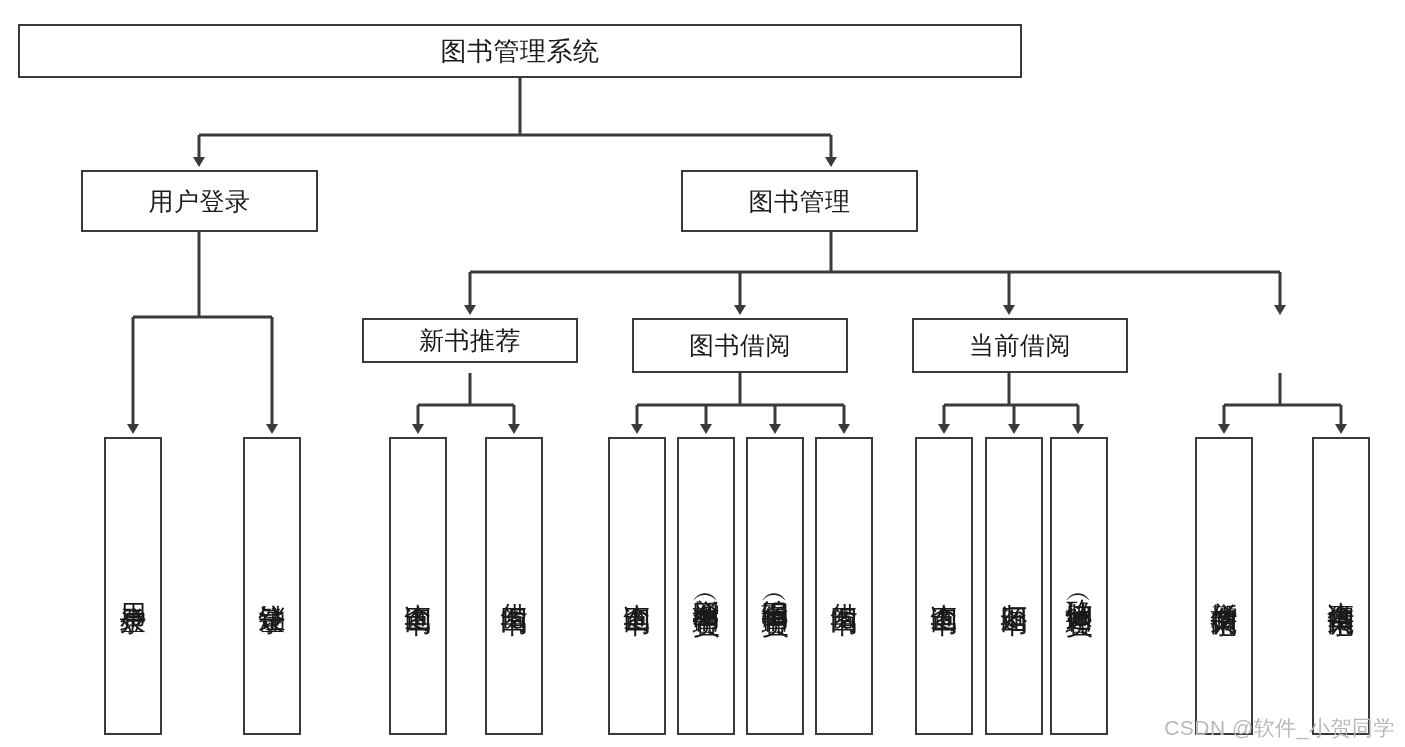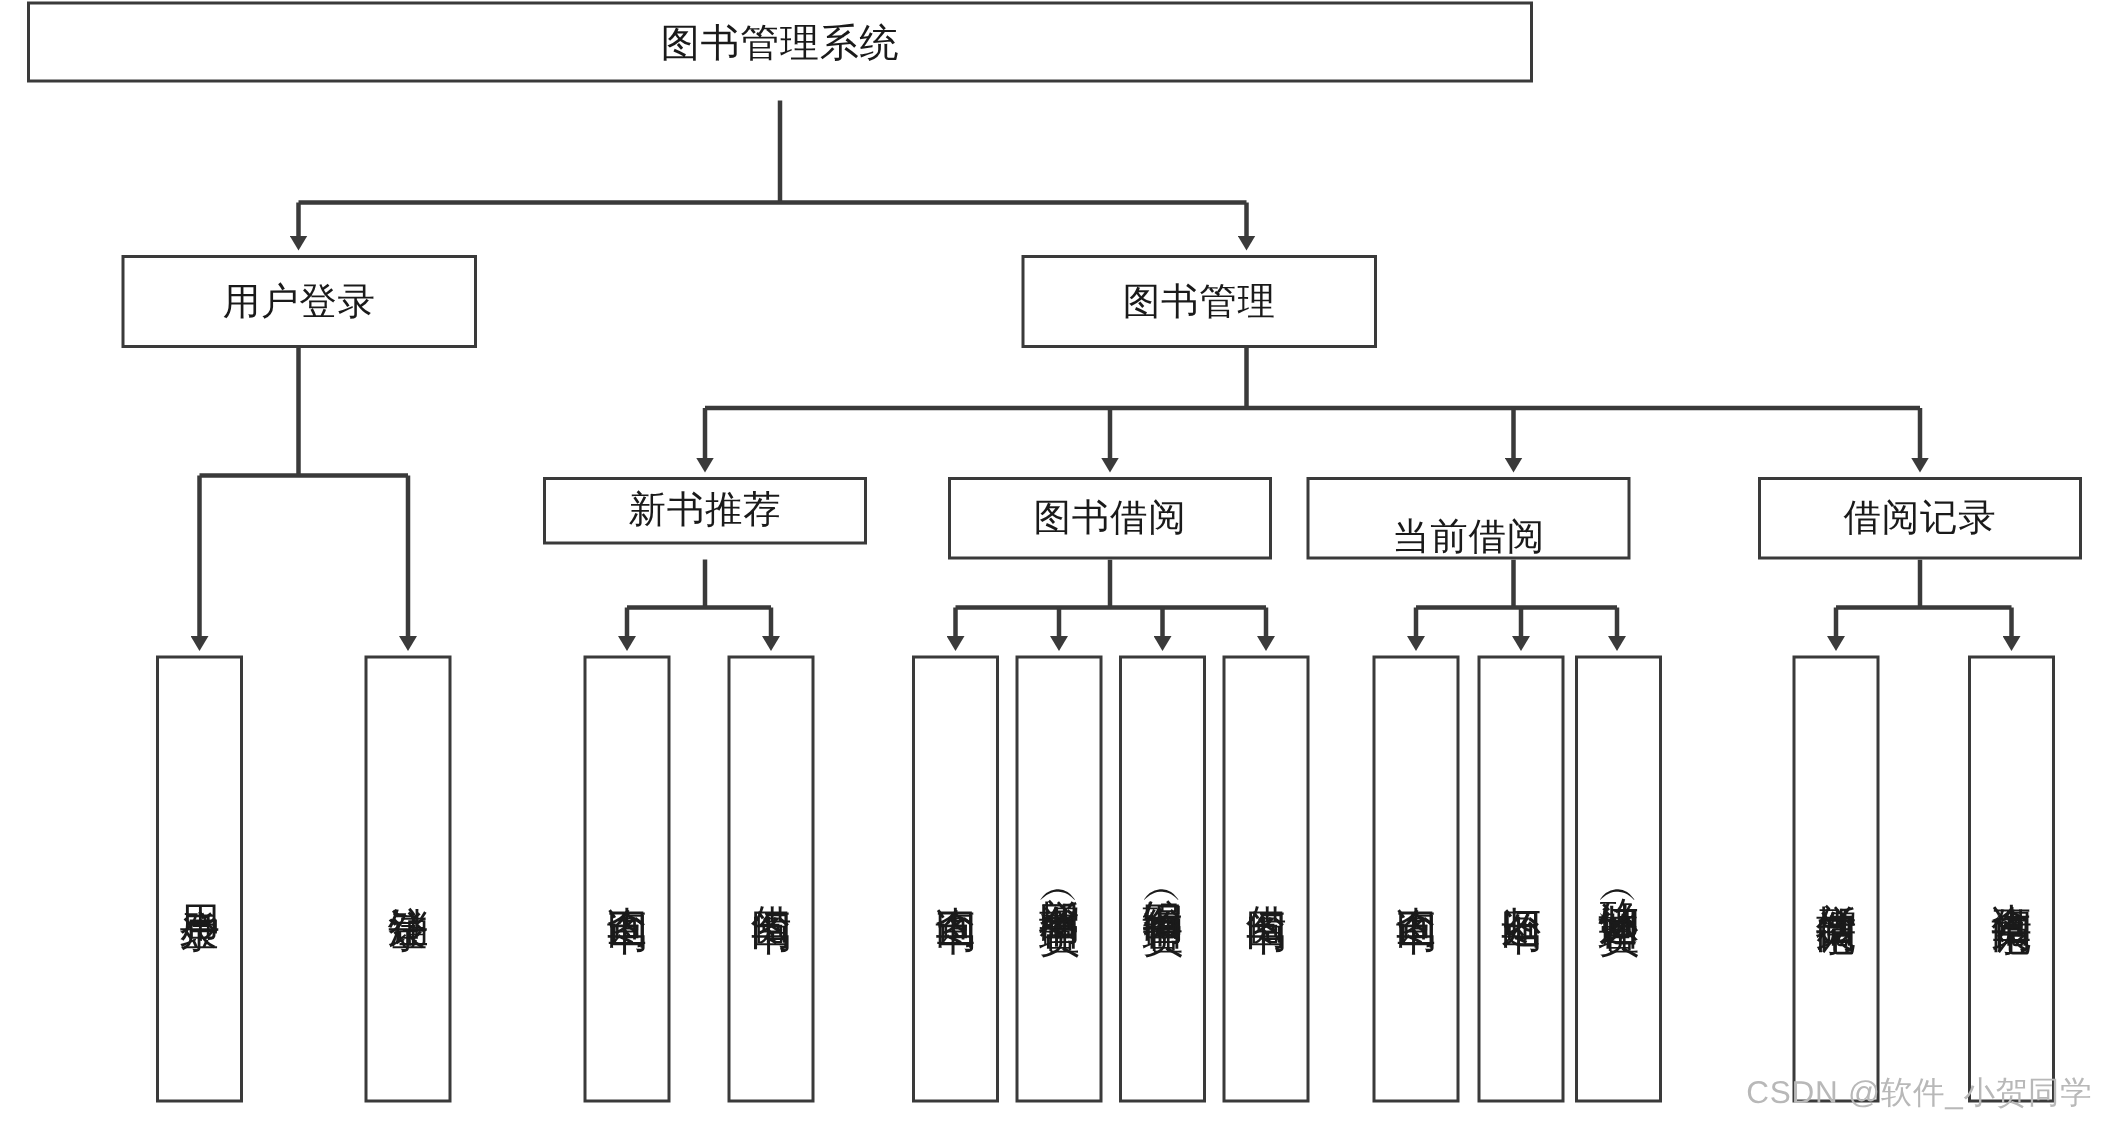--- a/index.html
+++ b/index.html
@@ -122,42 +122,39 @@
       <path d="M1014,405 L1014,425" marker-end="url(#arrowhead)"></path>
       <path d="M1078,405 L1078,425" marker-end="url(#arrowhead)"></path>
 
       <path d="M1280,373 L1280,405"></path>
       <path d="M1224,405 L1341,405"></path>
       <path d="M1224,405 L1224,425" marker-end="url(#arrowhead)"></path>
       <path d="M1341,405 L1341,425" marker-end="url(#arrowhead)"></path>
     </g>
   </svg>
 
-  <div class="node root horizontal" style="left:18px; top:1px; width:1004px; height:54px;">
+  <div class="node root horizontal" style="left:18px; top:24px; width:1004px; height:54px;">
     <span class="node-label">图书管理系统</span>
   </div>
 
   <div class="node horizontal" style="left:81px; top:170px; width:237px; height:62px;">
     <span class="node-label">用户登录</span>
   </div>
   <div class="node horizontal" style="left:681px; top:170px; width:237px; height:62px;">
     <span class="node-label">图书管理</span>
   </div>
 
   <div class="node horizontal" style="left:362px; top:318px; width:216px; height:45px;">
     <span class="node-label">新书推荐</span>
   </div>
   <div class="node horizontal" style="left:632px; top:318px; width:216px; height:55px;">
     <span class="node-label">图书借阅</span>
   </div>
-  <div class="node horizontal" style="left:871px; top:318px; width:216px; height:55px;align-items:flex-end;">
+  <div class="node horizontal" style="left:912px; top:318px; width:216px; height:55px;">
     <span class="node-label">当前借阅</span>
-  </div>
-  <div class="node horizontal" style="left:1172px; top:318px; width:216px; height:55px;">
-    <span class="node-label">借阅记录</span>
   </div>
 
   <div class="node vertical" style="left:104px; top:437px; width:58px; height:298px;">
     <span class="node-label">用户登录</span>
   </div>
   <div class="node vertical" style="left:243px; top:437px; width:58px; height:298px;">
     <span class="node-label">注销登录</span>
   </div>
 
   <div class="node vertical" style="left:389px; top:437px; width:58px; height:298px;">

